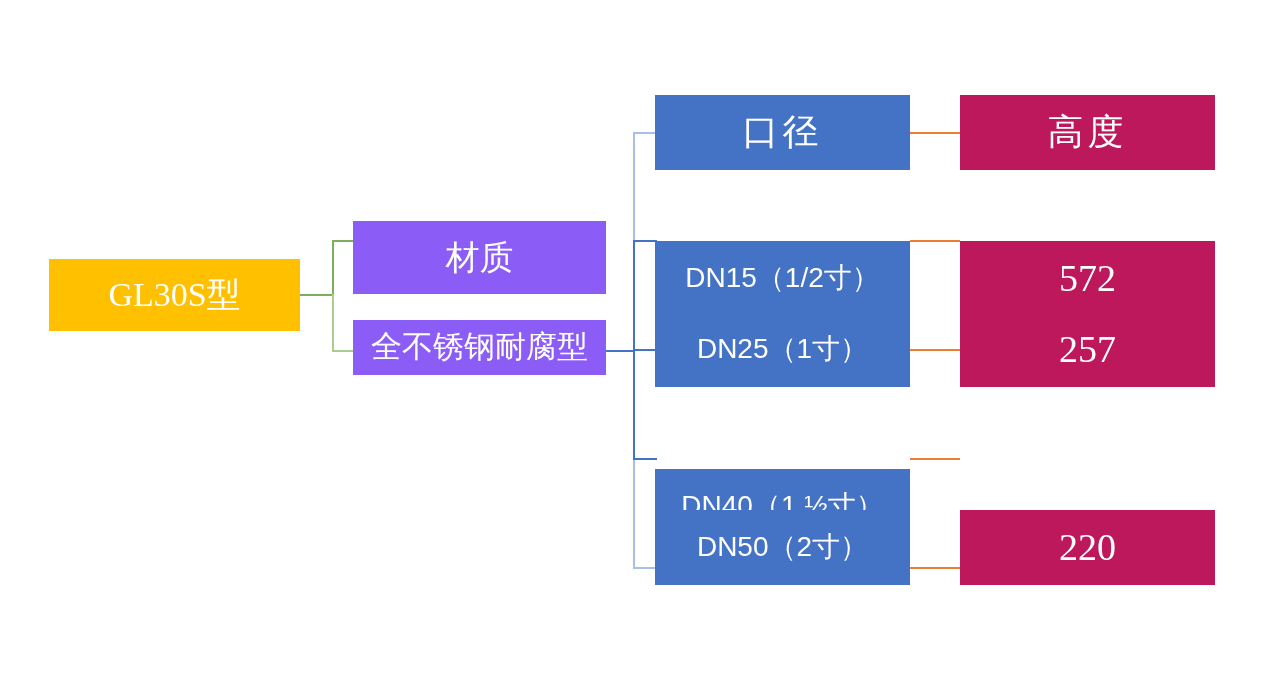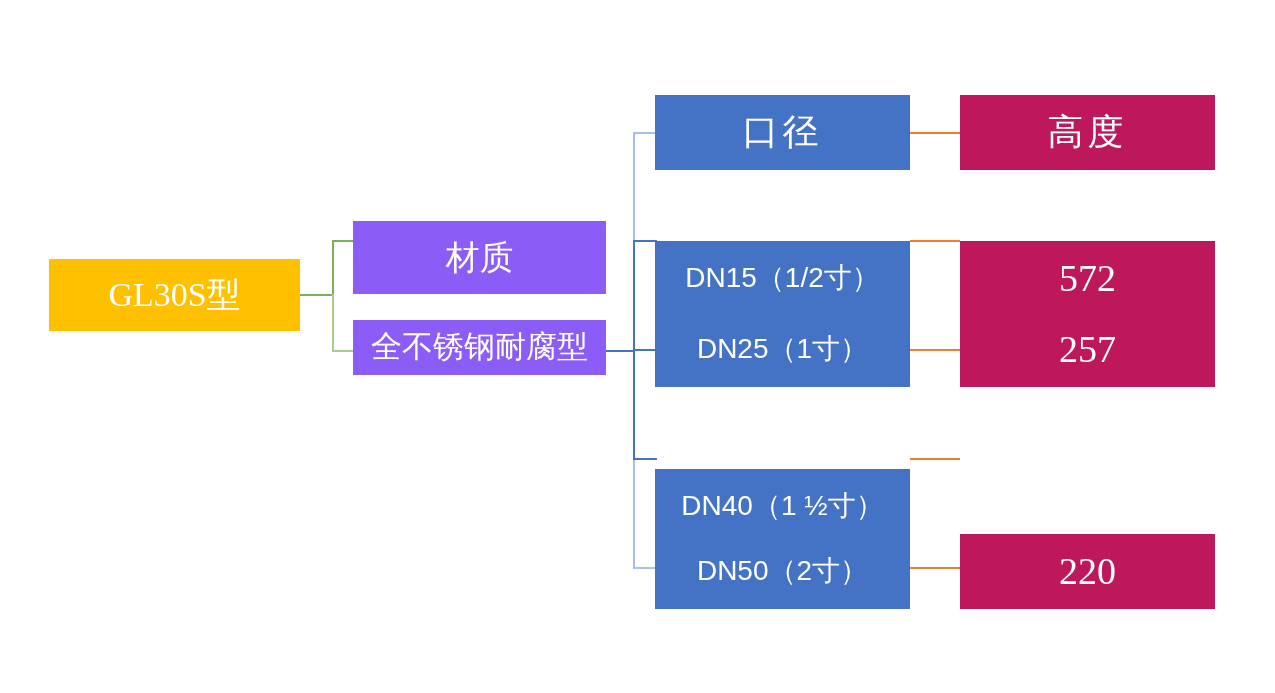--- a/index.html
+++ b/index.html
@@ -87,21 +87,21 @@
     letter-spacing: 4px;
   }
   .node-orange.value {
     font-family: "Liberation Serif", "DejaVu Serif", serif;
     font-size: 38px;
   }
   .r0 { top: 95px; }
   .r1 { top: 203px; margin-top: 38px; }
   .r2 { top: 312px; }
   .r3 { top: 425px; margin-top: 44px; }
-  .r4 { top: 534px; }
+  .r4 { top: 510px; }
 
   
   .conn {
     position: absolute;
   }
   .h-line { height: 2px; }
   .v-line { width: 2px; }
 
   .green-line { background: #7CAF5C; }
   .green-line-soft { background: #a8cf8f; }

